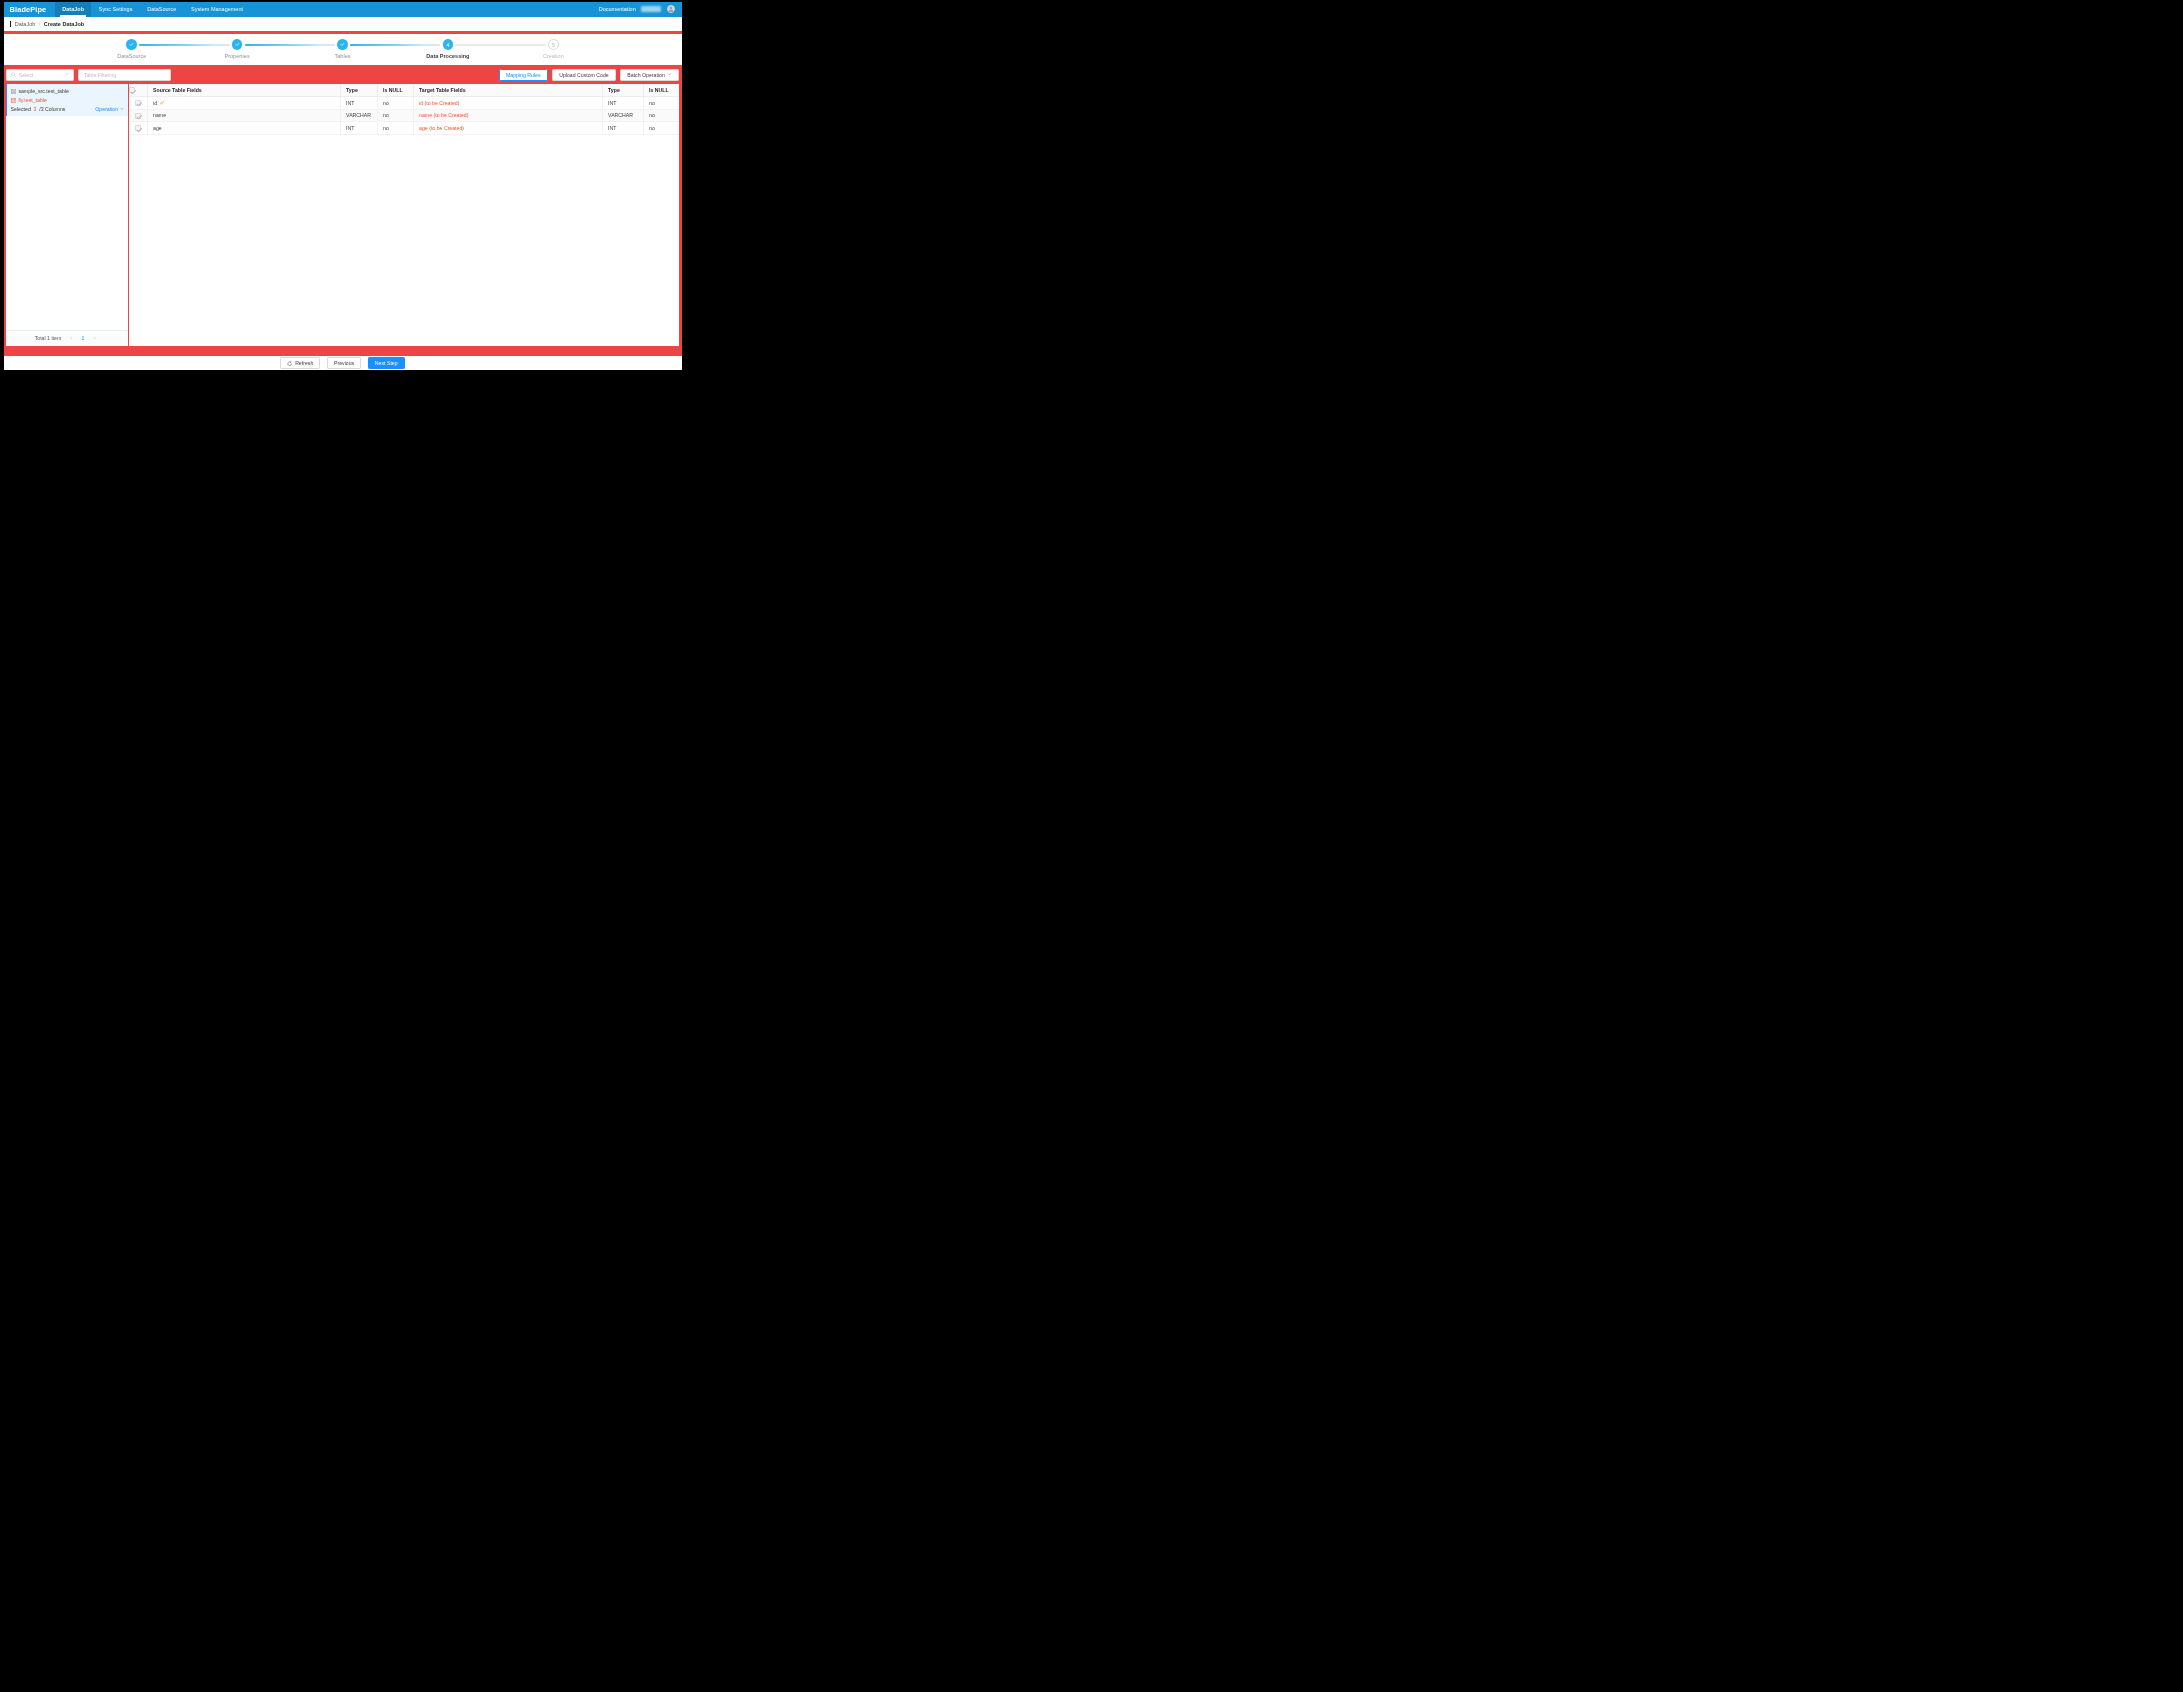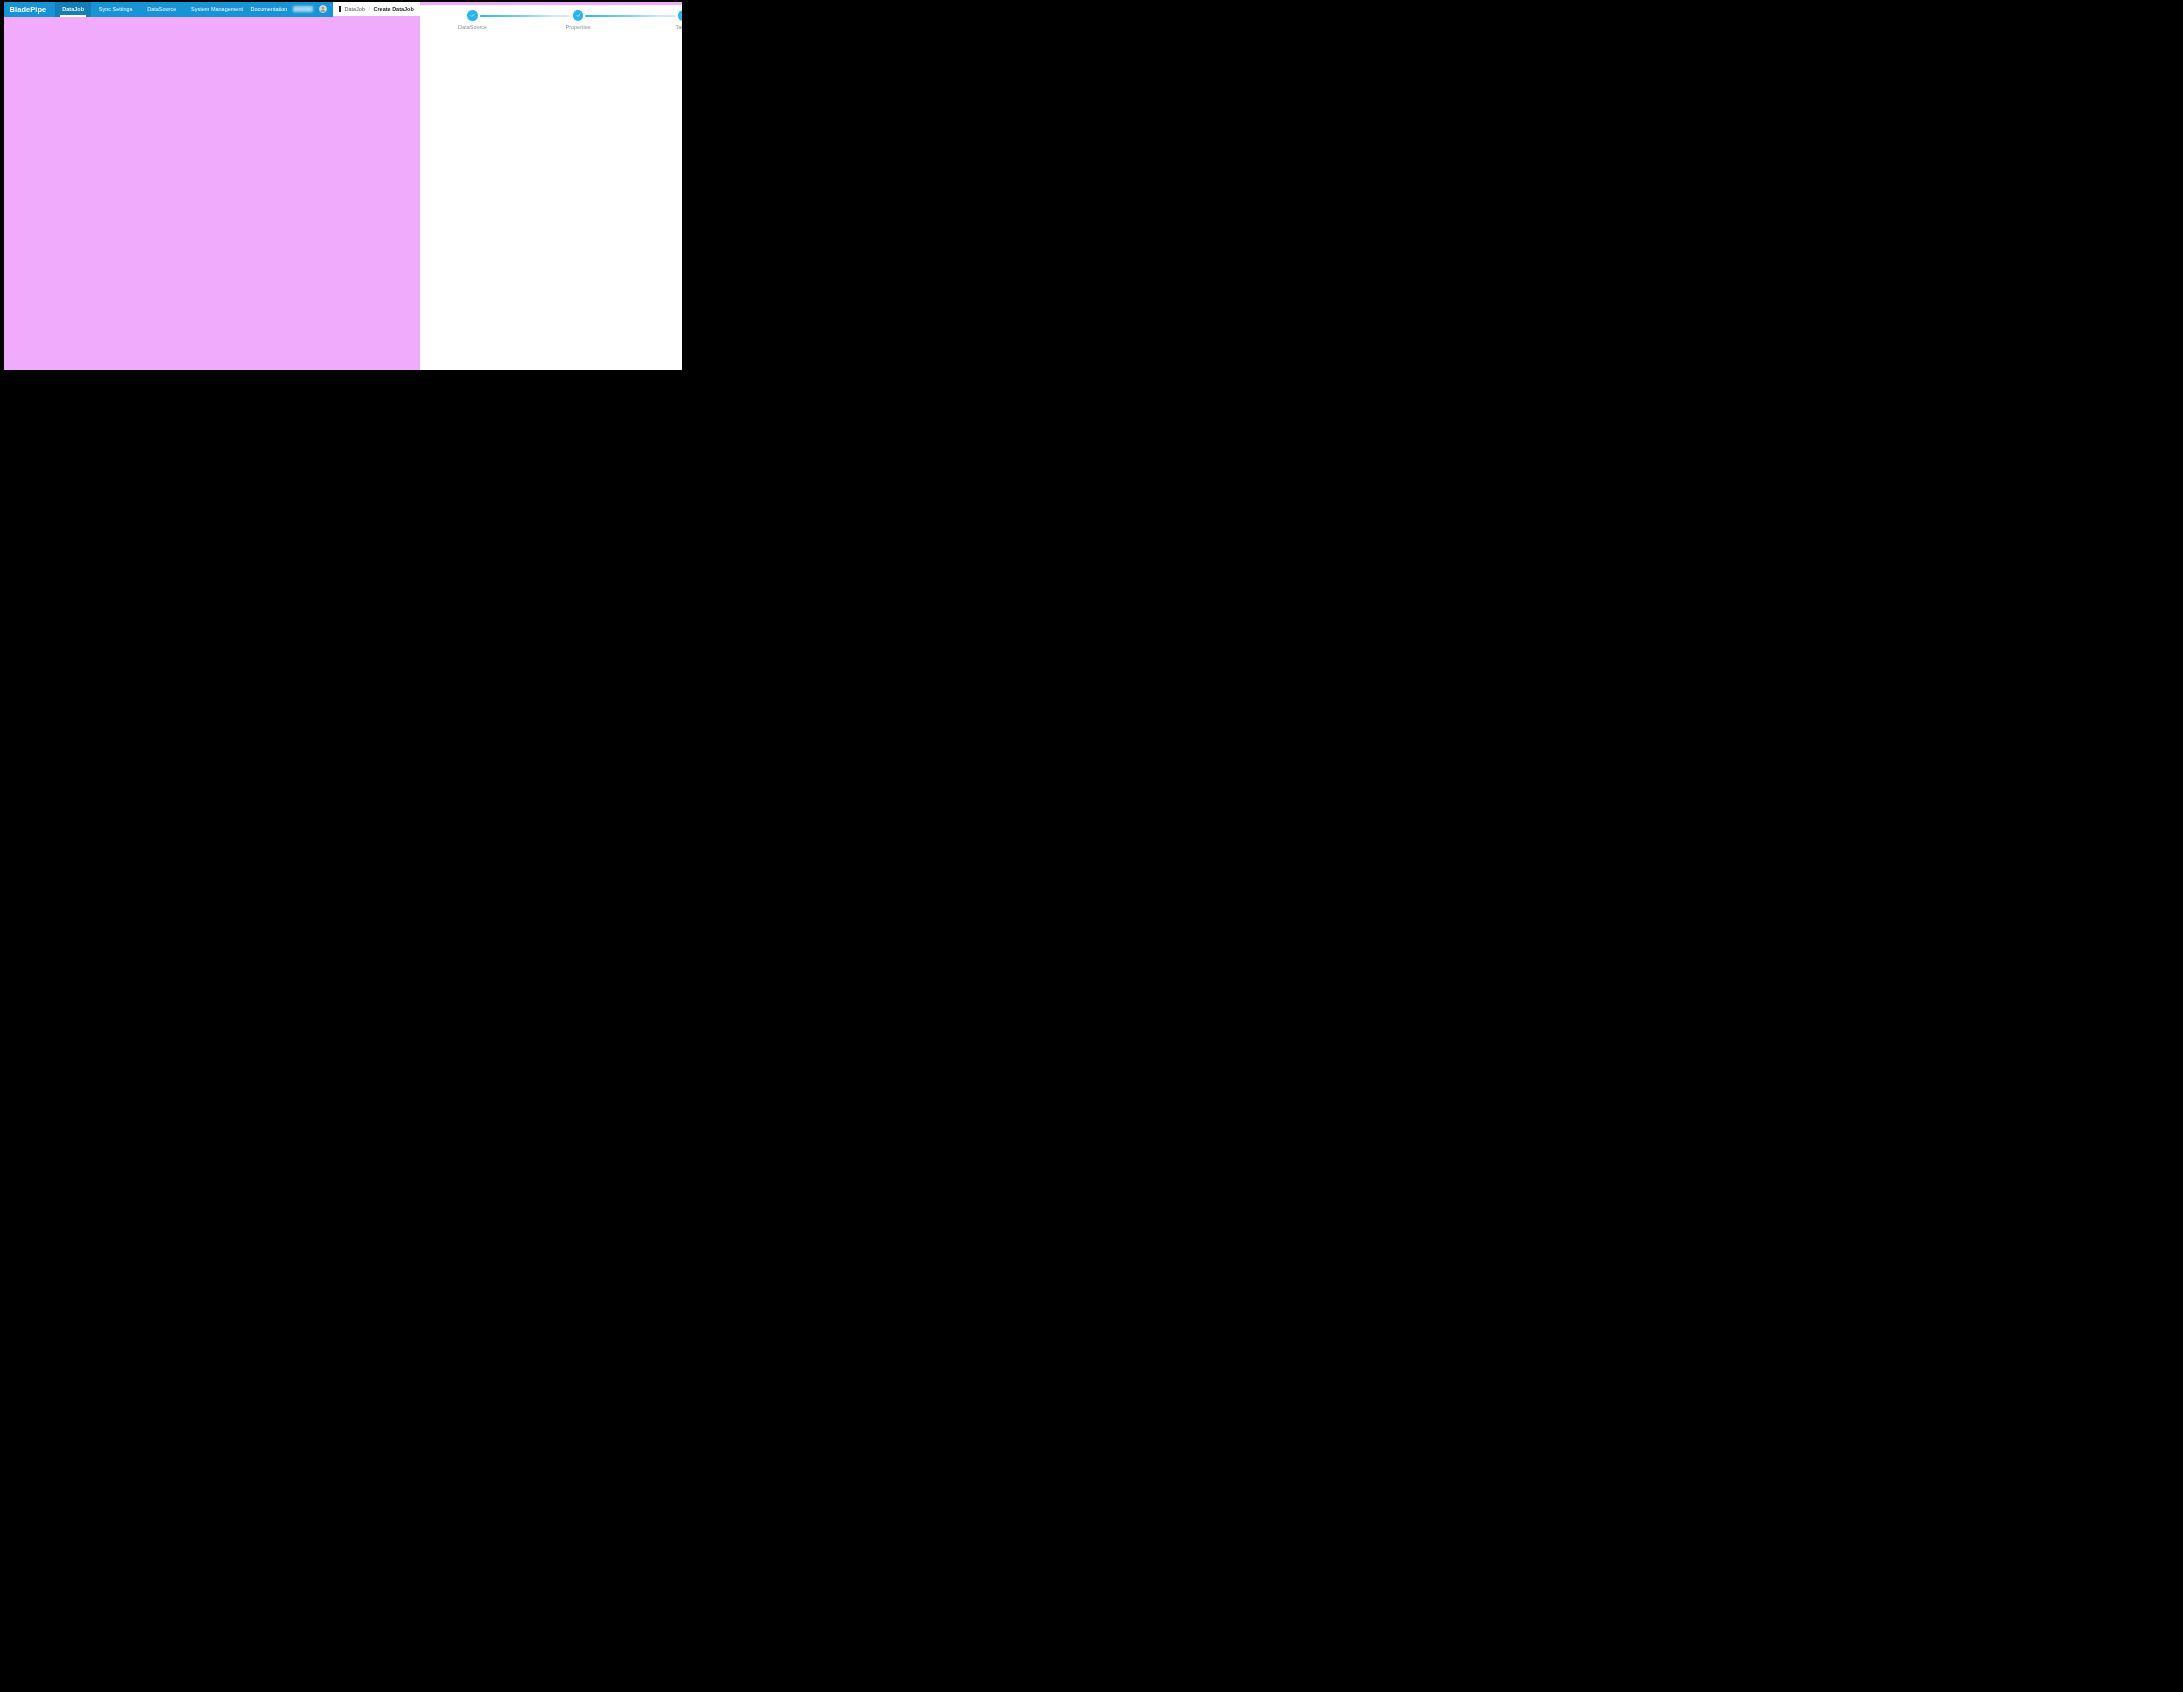--- a/index.html
+++ b/index.html
@@ -1,19 +1,19 @@
 <!DOCTYPE html>
 <html style="font-size:7px"><head>
 <meta charset="utf-8">
 <style>
   * { margin:0; padding:0; box-sizing:border-box; }
   html,body { background:#000; }
   body { font-family:"Liberation Sans", sans-serif; }
   .page { width:685px; height:376px; background:#000; padding:1.7px 3.5px 5.7px; }
-  .app { width:100%; height:100%; background:#f0abfc; display:flex; flex-direction:row; overflow:hidden; }
+  .app { width:100%; height:100%; background:#ef4444; display:flex; flex-direction:column; overflow:hidden; }
 
   
   .navbar { height:15px; background:#1894d6; display:flex; align-items:stretch; color:#fff; flex-shrink:0; }
   .logo { font-size:7.4px; font-weight:bold; padding:0 8.7px 0 6.1px; display:flex; align-items:center; letter-spacing:0.1px; }
   .nav-items { display:flex; }
   .nav-item { padding:0 7.4px; display:flex; align-items:center; font-size:5.5px; color:rgba(255,255,255,.95); cursor:pointer; position:relative; white-space:nowrap; }
   .nav-item.active { background:rgba(0,0,0,.15); font-weight:bold; }
   .nav-item.active::after { content:""; position:absolute; left:5.2px; right:5.2px; bottom:0; height:1.3px; background:#fff; }
   .nav-right { margin-left:auto; display:flex; align-items:center; gap:5.7px; padding-right:6.5px; font-size:5.5px; }
   .nav-doc { cursor:pointer; white-space:nowrap; }

